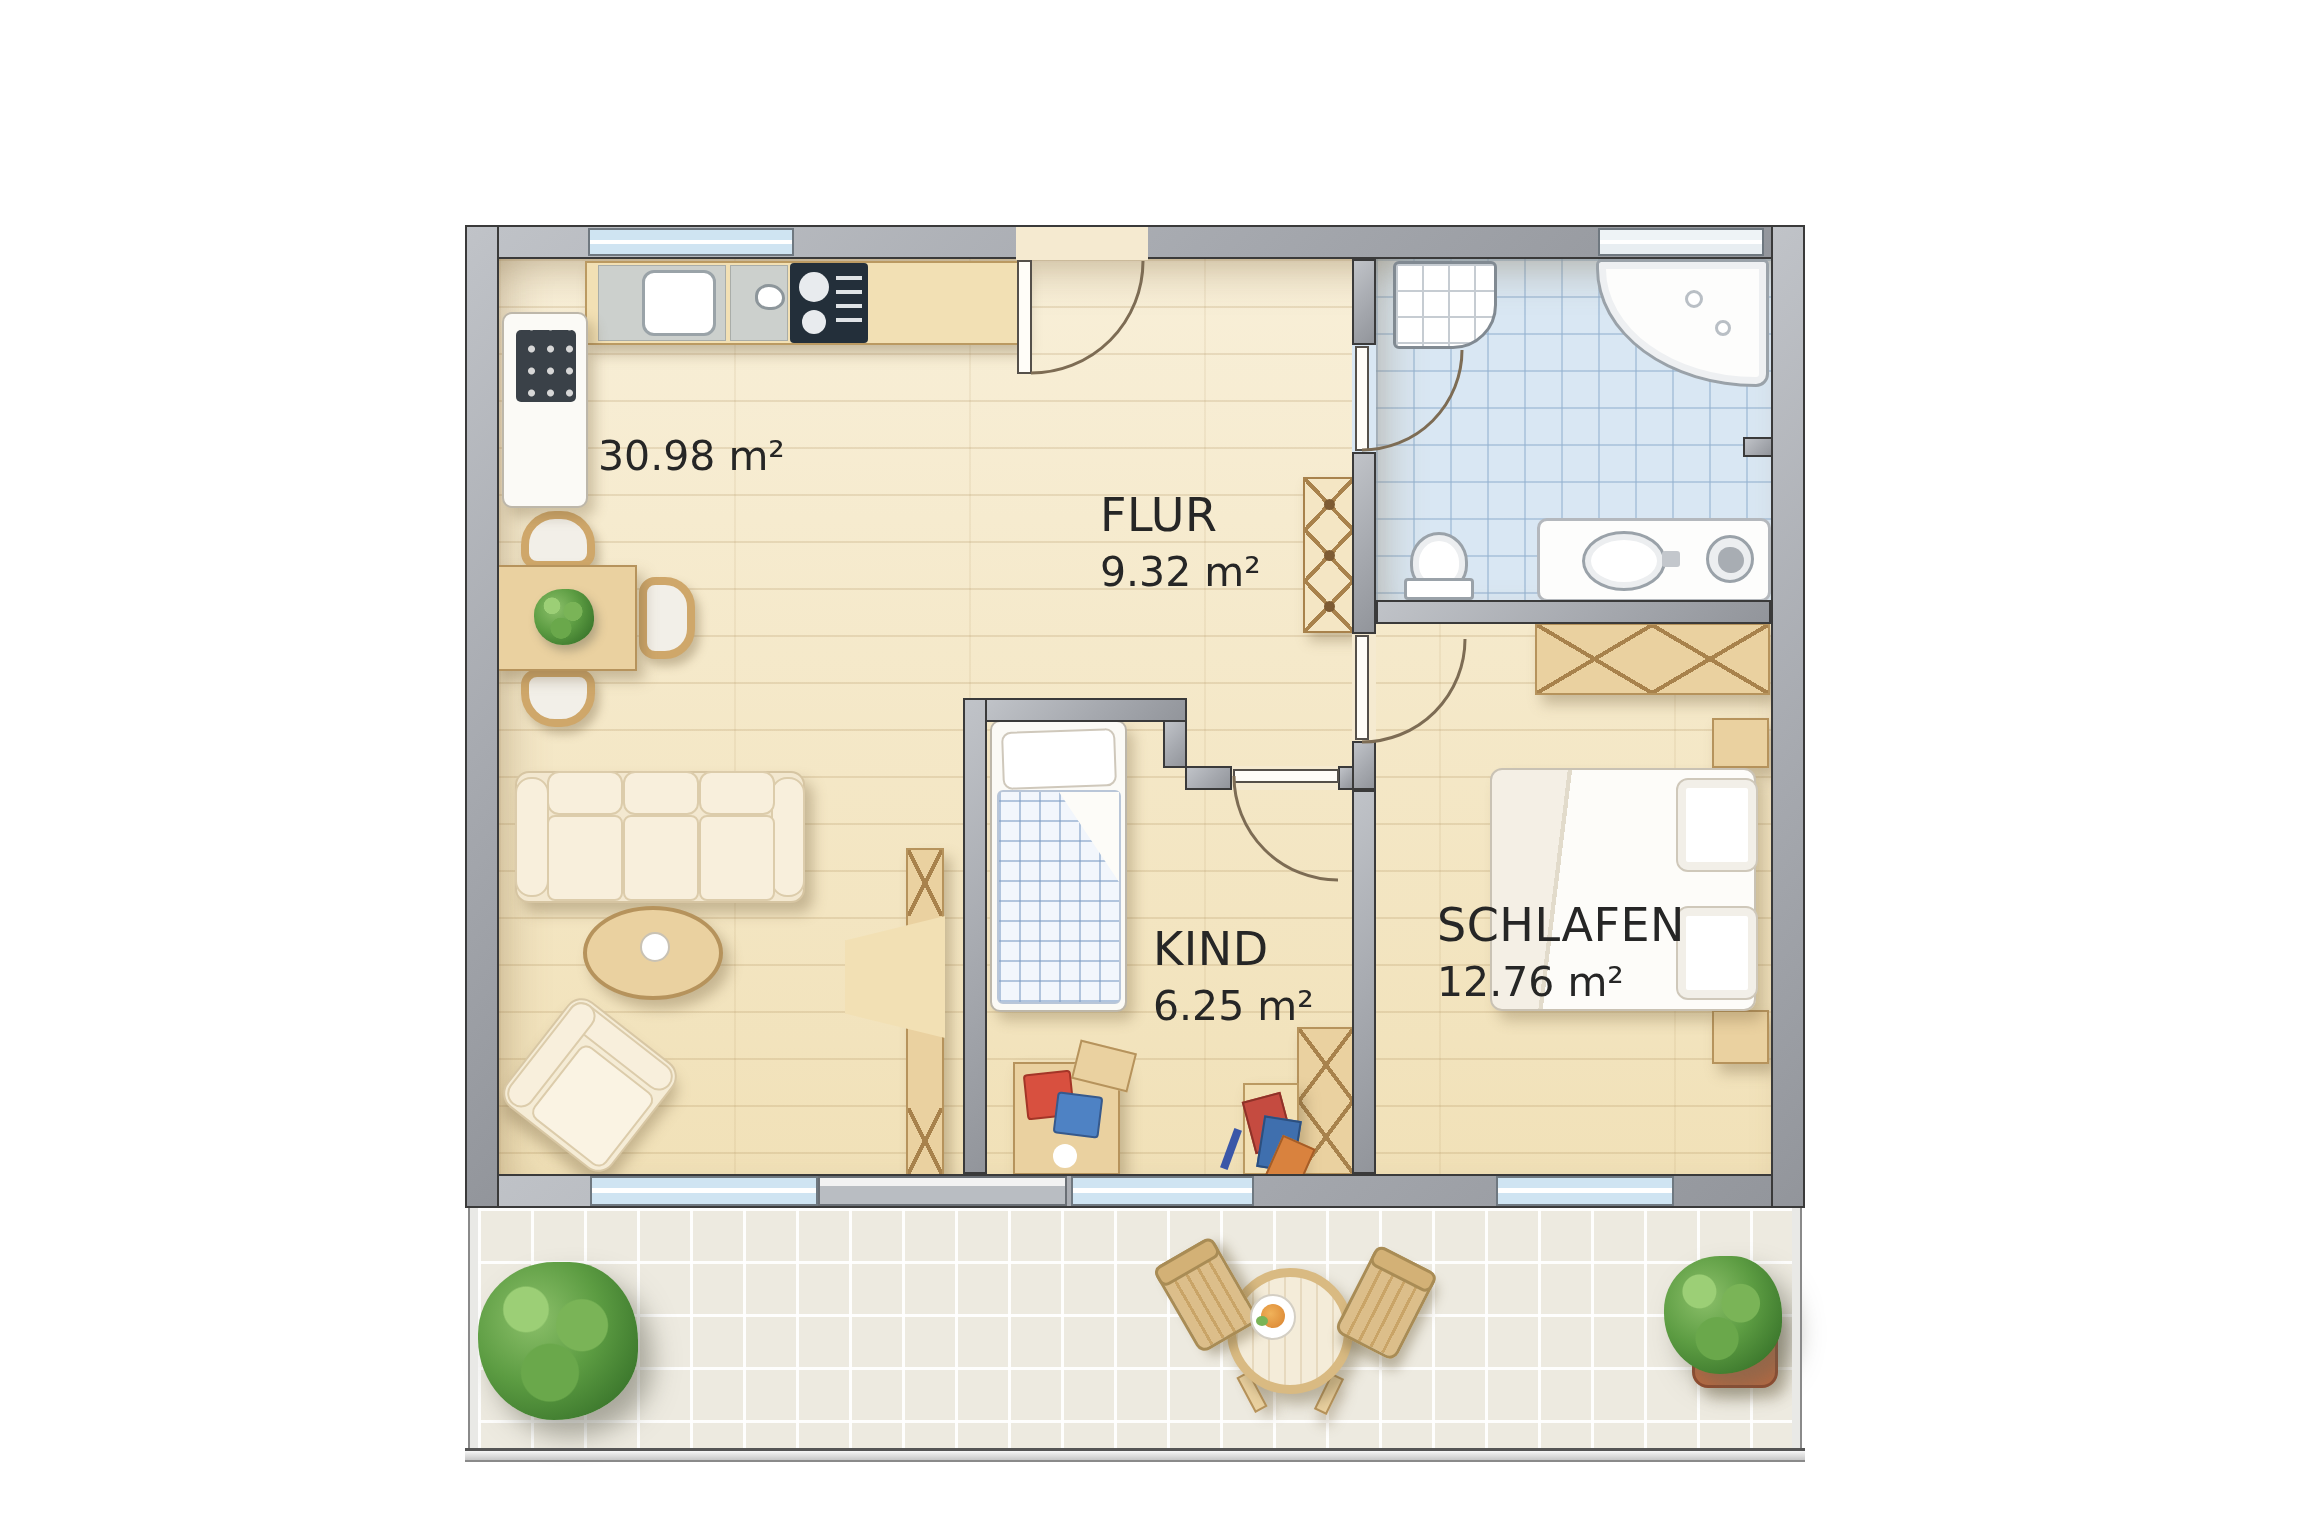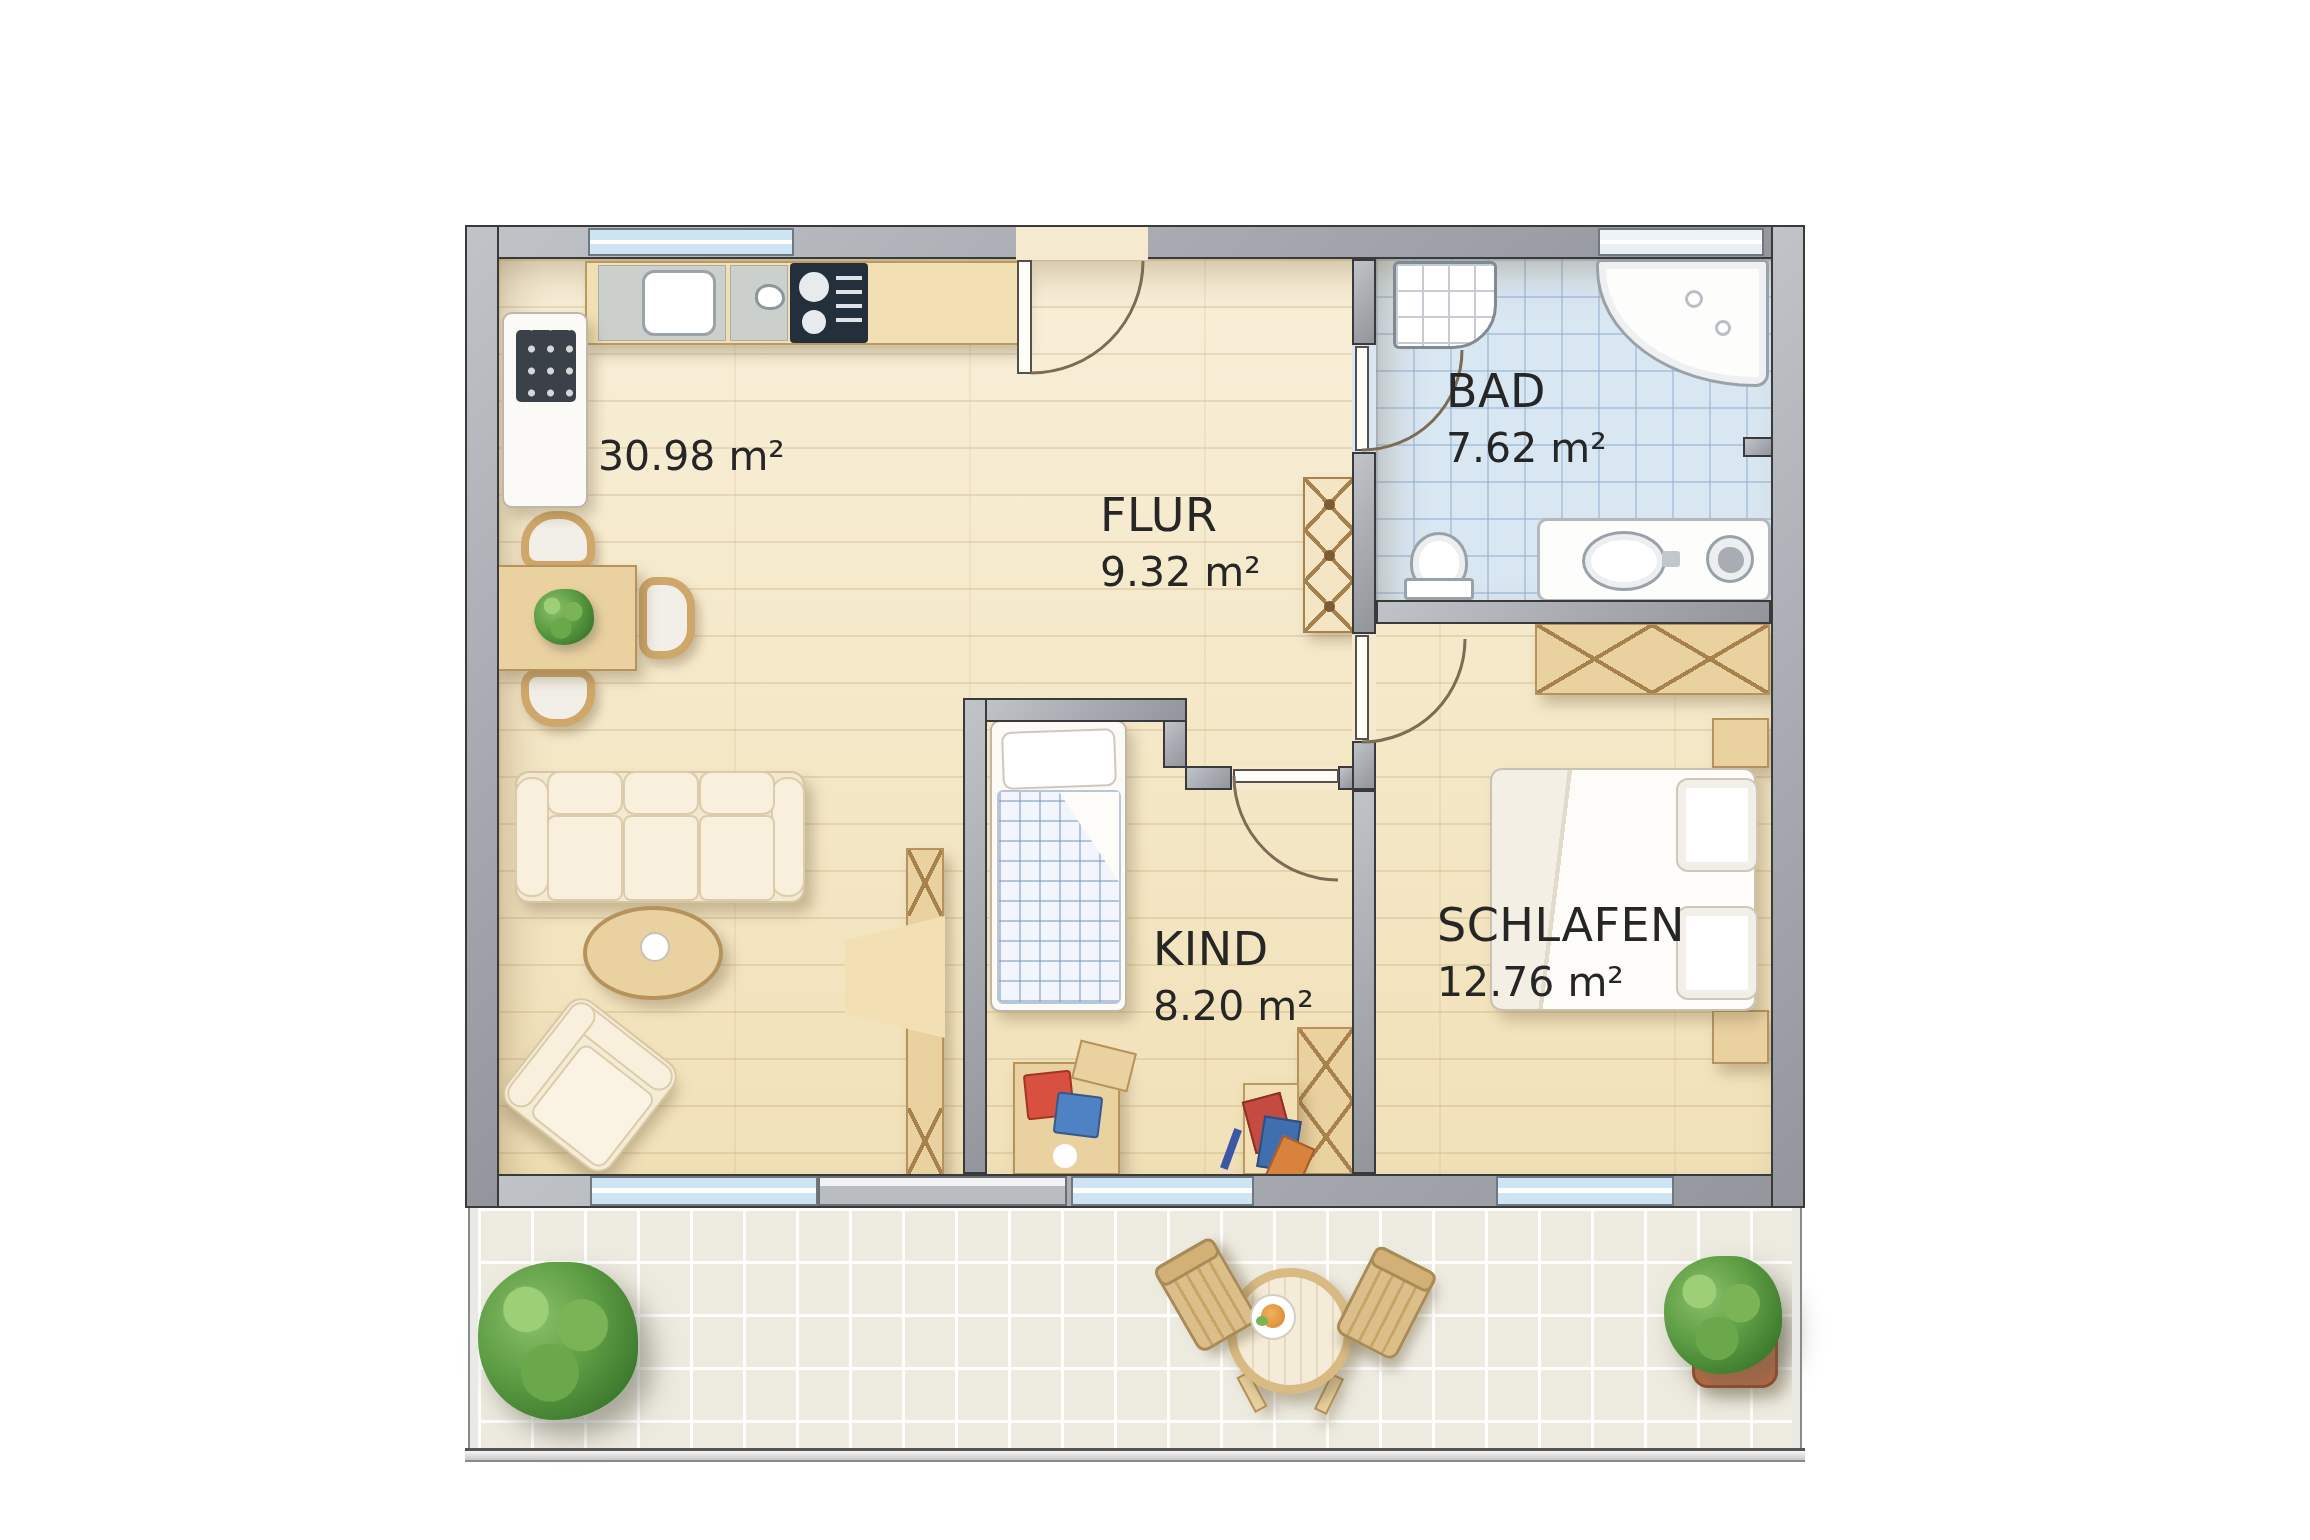--- a/index.html
+++ b/index.html
@@ -216,26 +216,22 @@
   <div class="abs" style="left:468px;top:1208px;width:10px;height:240px;background:#e9e9e6;border-left:2px solid #8a8a8a;z-index:20"></div>
   <div class="abs" style="left:1792px;top:1208px;width:10px;height:240px;background:#e9e9e6;border-right:2px solid #8a8a8a;z-index:20"></div>
 
   <div class="lbl" style="left:598px;top:430px">
     <span class="ar">30.98 m²</span>
   </div>
   <div class="lbl" style="left:1100px;top:486px">
     <span class="nm">FLUR</span>
     <span class="ar">9.32 m²</span>
   </div>
-  <div class="lbl" style="left:1446px;top:362px">
-    <span class="nm">BAD</span>
-    <span class="ar">7.62 m²</span>
-  </div>
   <div class="lbl" style="left:1153px;top:920px">
     <span class="nm">KIND</span>
-    <span class="ar">8.20 m²</span>
+    <span class="ar">6.25 m²</span>
   </div>
   <div class="lbl" style="left:1437px;top:896px">
     <span class="nm">SCHLAFEN</span>
     <span class="ar">12.76 m²</span>
   </div>
 
 </div>
 
 </body></html>

